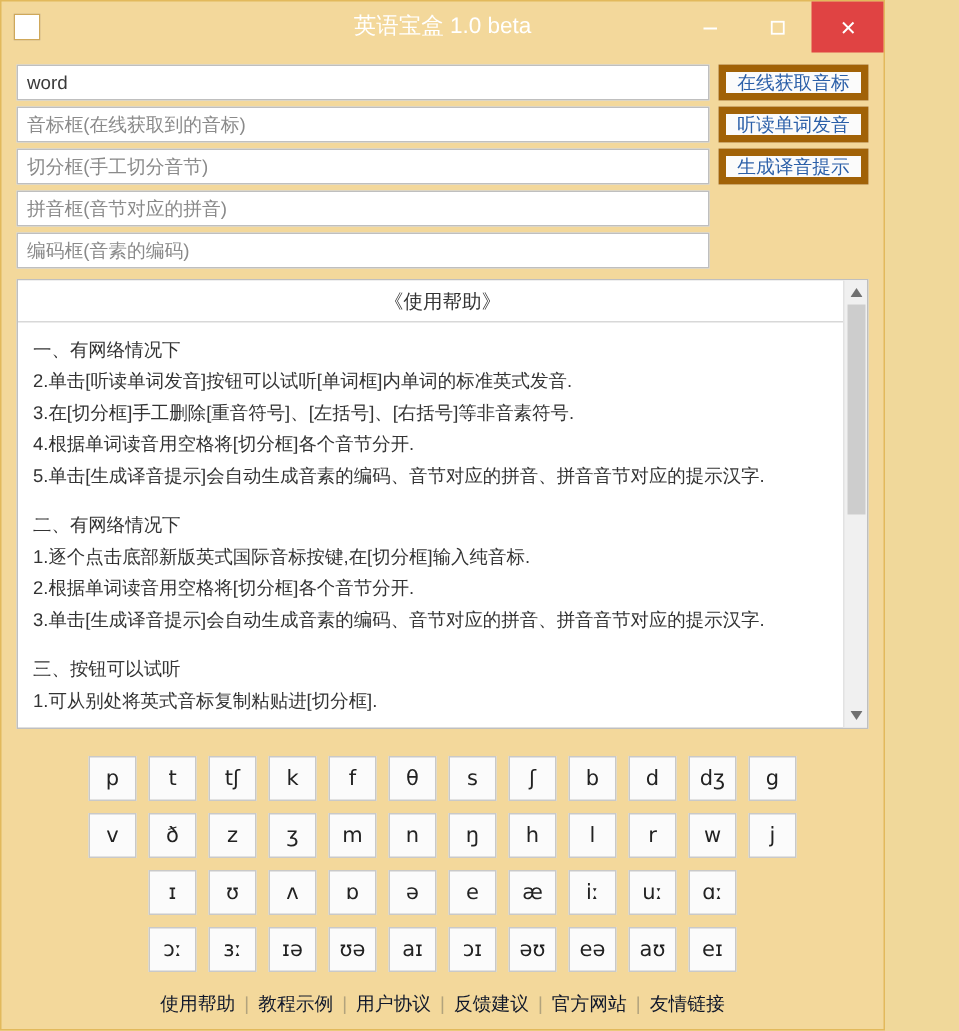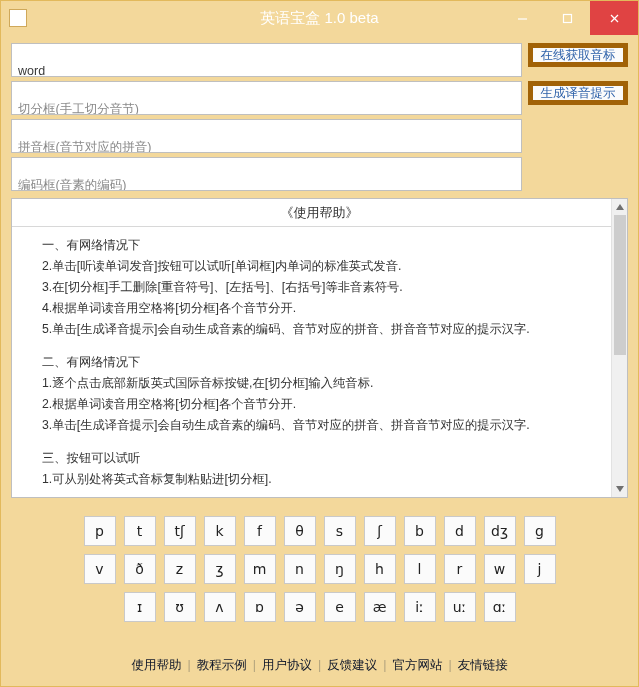--- a/index.html
+++ b/index.html
@@ -9,21 +9,21 @@
   body {
     width: 639px;
     height: 687px;
     background: #f0d89a;
     font-family: "Liberation Sans", sans-serif;
     overflow: hidden;
   }
   .window {
     position: absolute;
     left: 0; top: 0;
-    width: 639px;
+    width: 590px;
     height: 687px;
     background: #f3d89b;
     border: 1px solid #e2b95c;
     box-sizing: border-box;
     display: flex;
     flex-direction: column;
   }
   
   .titlebar {
     height: 34px;
@@ -85,21 +85,21 @@
     margin-bottom: 4px;
   }
   .field {
     flex: 1 1 auto;
     height: 24px;
     border: 1px solid #bfbfbf;
     background: #ffffff;
     box-sizing: border-box;
     font-size: 12.5px;
     color: #3a3a3a;
-    padding: 16px 6px;
+    padding: 0 6px;
     line-height: 22px;
     font-family: "Liberation Sans", sans-serif;
     white-space: nowrap;
     overflow: hidden;
   }
   .field.placeholder { color: #8a8a8a; }
   .side-btn {
     width: 100px;
     height: 24px;
     margin-left: 6px;
@@ -138,21 +138,20 @@
     padding: 5px 0 4px 0;
     border-bottom: 1px solid #d8d8d8;
     background: #ffffff;
   }
   .help-body {
     flex: 1 1 auto;
     overflow: hidden;
     position: relative;
     padding: 8px 22px 0 10px;
     box-sizing: border-box;
-    margin-left: 20px;
   }
   .help-line {
     font-size: 12.3px;
     color: #333;
     line-height: 21px;
     white-space: nowrap;
     overflow: hidden;
   }
   .help-line.gap { height: 12px; }
   
@@ -256,20 +255,24 @@
     </div>
   </div>
 
   <div class="client">
 
     <div class="row">
       <div class="field">word</div>
       <div class="side-btn">在线获取音标</div>
     </div>
 
+    <div class="row">
+      <div class="field placeholder">音标框(在线获取到的音标)</div>
+      <div class="side-btn">听读单词发音</div>
+    </div>
 
     <div class="row">
       <div class="field placeholder">切分框(手工切分音节)</div>
       <div class="side-btn">生成译音提示</div>
     </div>
 
     <div class="row">
       <div class="field placeholder">拼音框(音节对应的拼音)</div>
       <div class="side-spacer"></div>
     </div>
@@ -346,20 +349,32 @@
         <div class="key">ʊ</div>
         <div class="key">ʌ</div>
         <div class="key">ɒ</div>
         <div class="key">ə</div>
         <div class="key">e</div>
         <div class="key">æ</div>
         <div class="key">iː</div>
         <div class="key">uː</div>
         <div class="key">ɑː</div>
       </div>
+      <div class="key-row">
+        <div class="key">ɔː</div>
+        <div class="key">ɜː</div>
+        <div class="key">ɪə</div>
+        <div class="key">ʊə</div>
+        <div class="key">aɪ</div>
+        <div class="key">ɔɪ</div>
+        <div class="key">əʊ</div>
+        <div class="key">eə</div>
+        <div class="key">aʊ</div>
+        <div class="key">eɪ</div>
+      </div>
     </div>
 
     <div class="footer">
       <a href="#">使用帮助</a>
       <span class="sep">|</span>
       <a href="#">教程示例</a>
       <span class="sep">|</span>
       <a href="#">用户协议</a>
       <span class="sep">|</span>
       <a href="#">反馈建议</a>

